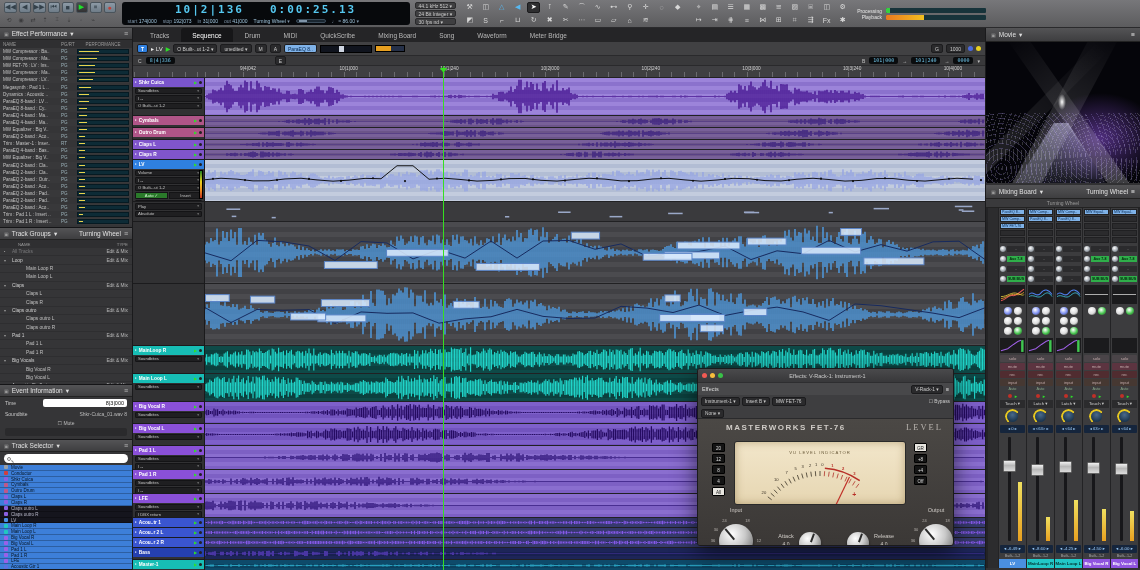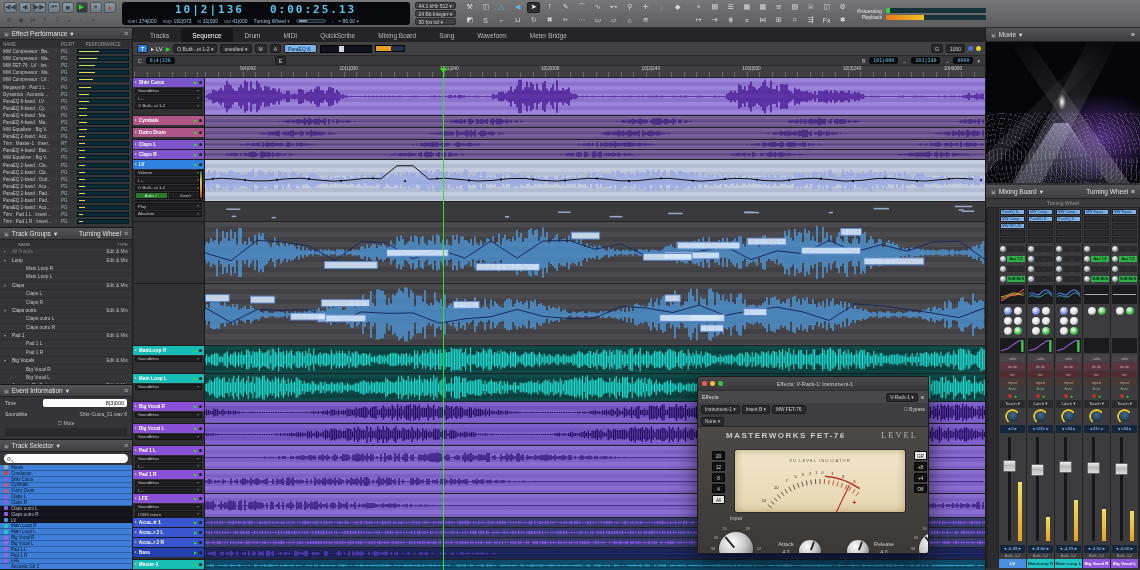--- a/index.html
+++ b/index.html
@@ -167,21 +167,21 @@
   .panknob{width:11px;height:11px;border-radius:50%;background:radial-gradient(circle at 50% 35%,#4a6a8a,#1d3750 70%);position:relative;}
   .panval{height:8px;margin:0 1px;background:#15253c;color:#9fd0ff;font-size:4.2px;text-align:center;line-height:8px;border-radius:1px;}
   .fader{flex:1;position:relative;margin:2px 0;min-height:60px;}
   .groove{position:absolute;left:9px;top:2px;bottom:2px;width:3px;background:#17171a;border-radius:1px;}
   .fcap{position:absolute;left:4px;width:13px;height:12px;background:linear-gradient(#f0f0f0,#b8b8b8 45%,#dcdcdc);border:1px solid #666;border-radius:1px;}
   .fmeter{position:absolute;right:4px;bottom:2px;width:4px;background:linear-gradient(#f0e060,#e8a020);}
   .fval{height:8px;margin:0 1px;background:#15253c;color:#9fd0ff;font-size:4.4px;text-align:center;line-height:8px;border-radius:1px;}
   .outlbl{height:6px;font-size:3.6px;color:#aaa;text-align:center;line-height:6px;overflow:hidden;white-space:nowrap;}
   .nmchip{height:9px;font-size:4.4px;font-weight:bold;text-align:center;line-height:9px;overflow:hidden;white-space:nowrap;}
   
-  #plugin{position:absolute;left:697px;top:376px;width:232px;height:178px;z-index:50;box-shadow:0 8px 24px rgba(0,0,0,.6);border:1px solid #1a1a1c;border-radius:3px;overflow:hidden;background:#3c3c3e;display:flex;flex-direction:column;}
+  #plugin{position:absolute;left:697px;top:368px;width:257px;height:178px;z-index:50;box-shadow:0 8px 24px rgba(0,0,0,.6);border:1px solid #1a1a1c;border-radius:3px;overflow:hidden;background:#3c3c3e;display:flex;flex-direction:column;}
   #ptitle{height:13px;background:linear-gradient(#4a4a4c,#38383a);display:flex;align-items:center;padding:0 4px;gap:3px;}
   .tl{width:5px;height:5px;border-radius:50%;}
   #ptitletext{flex:1;text-align:center;font-size:5.5px;color:#ccc;margin-right:20px;}
   #ptoolbar{height:13px;background:#48484a;display:flex;align-items:center;padding:0 4px;gap:3px;font-size:5.5px;color:#ddd;border-top:1px solid #2e2e30;}
   #prow2{height:13px;background:#3e3e40;display:flex;align-items:center;gap:2px;padding:0 3px;}
   .pchip{background:#2a2a2c;border:1px solid #1b1b1d;border-radius:2px;font-size:4.8px;color:#ccc;padding:0 3px;height:9px;line-height:8px;white-space:nowrap;}
   #prow3{height:11px;background:#3e3e40;display:flex;align-items:center;padding:0 3px;border-bottom:1px solid #2a2a2c;}
   #pface{flex:1;position:relative;background:linear-gradient(#4b4845,#3b3836);}
   #pfhead{display:flex;justify-content:space-between;align-items:center;padding:3px 10px 0 28px;}
   #pftitle{font-size:8px;font-weight:bold;letter-spacing:1.5px;color:#cfcbc6;}

